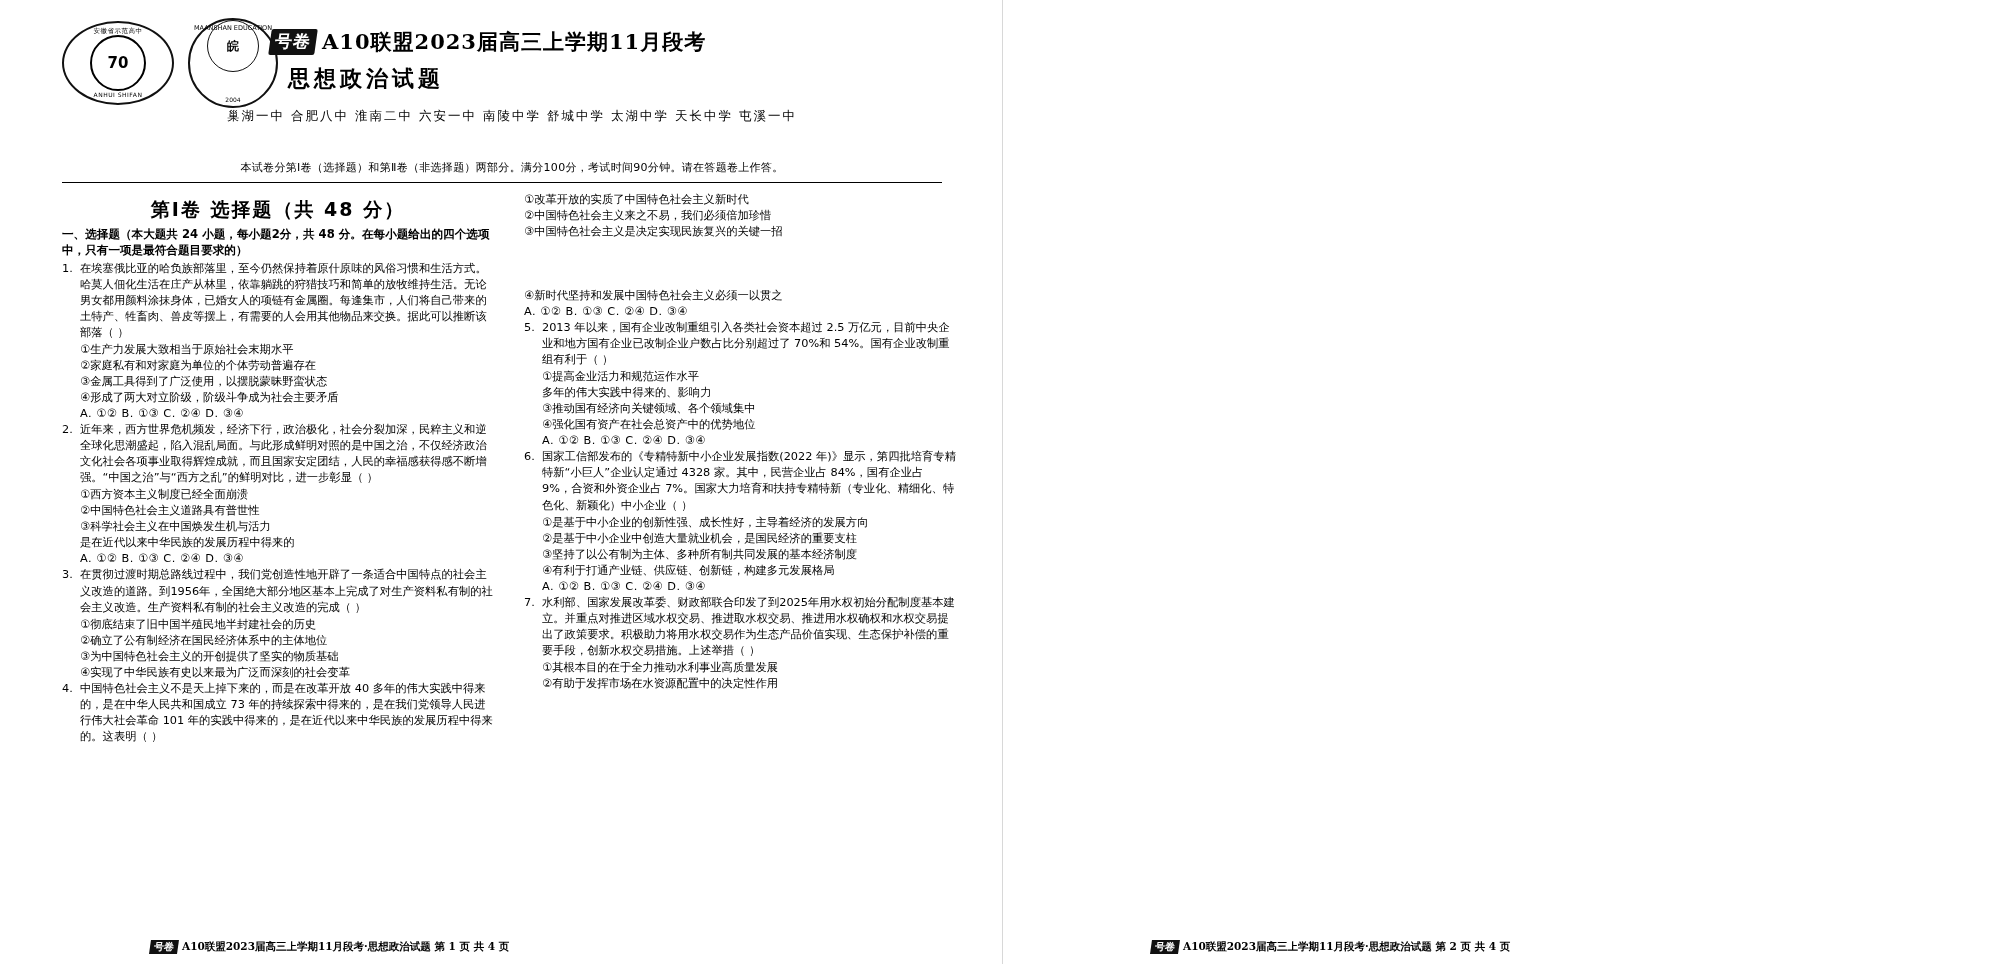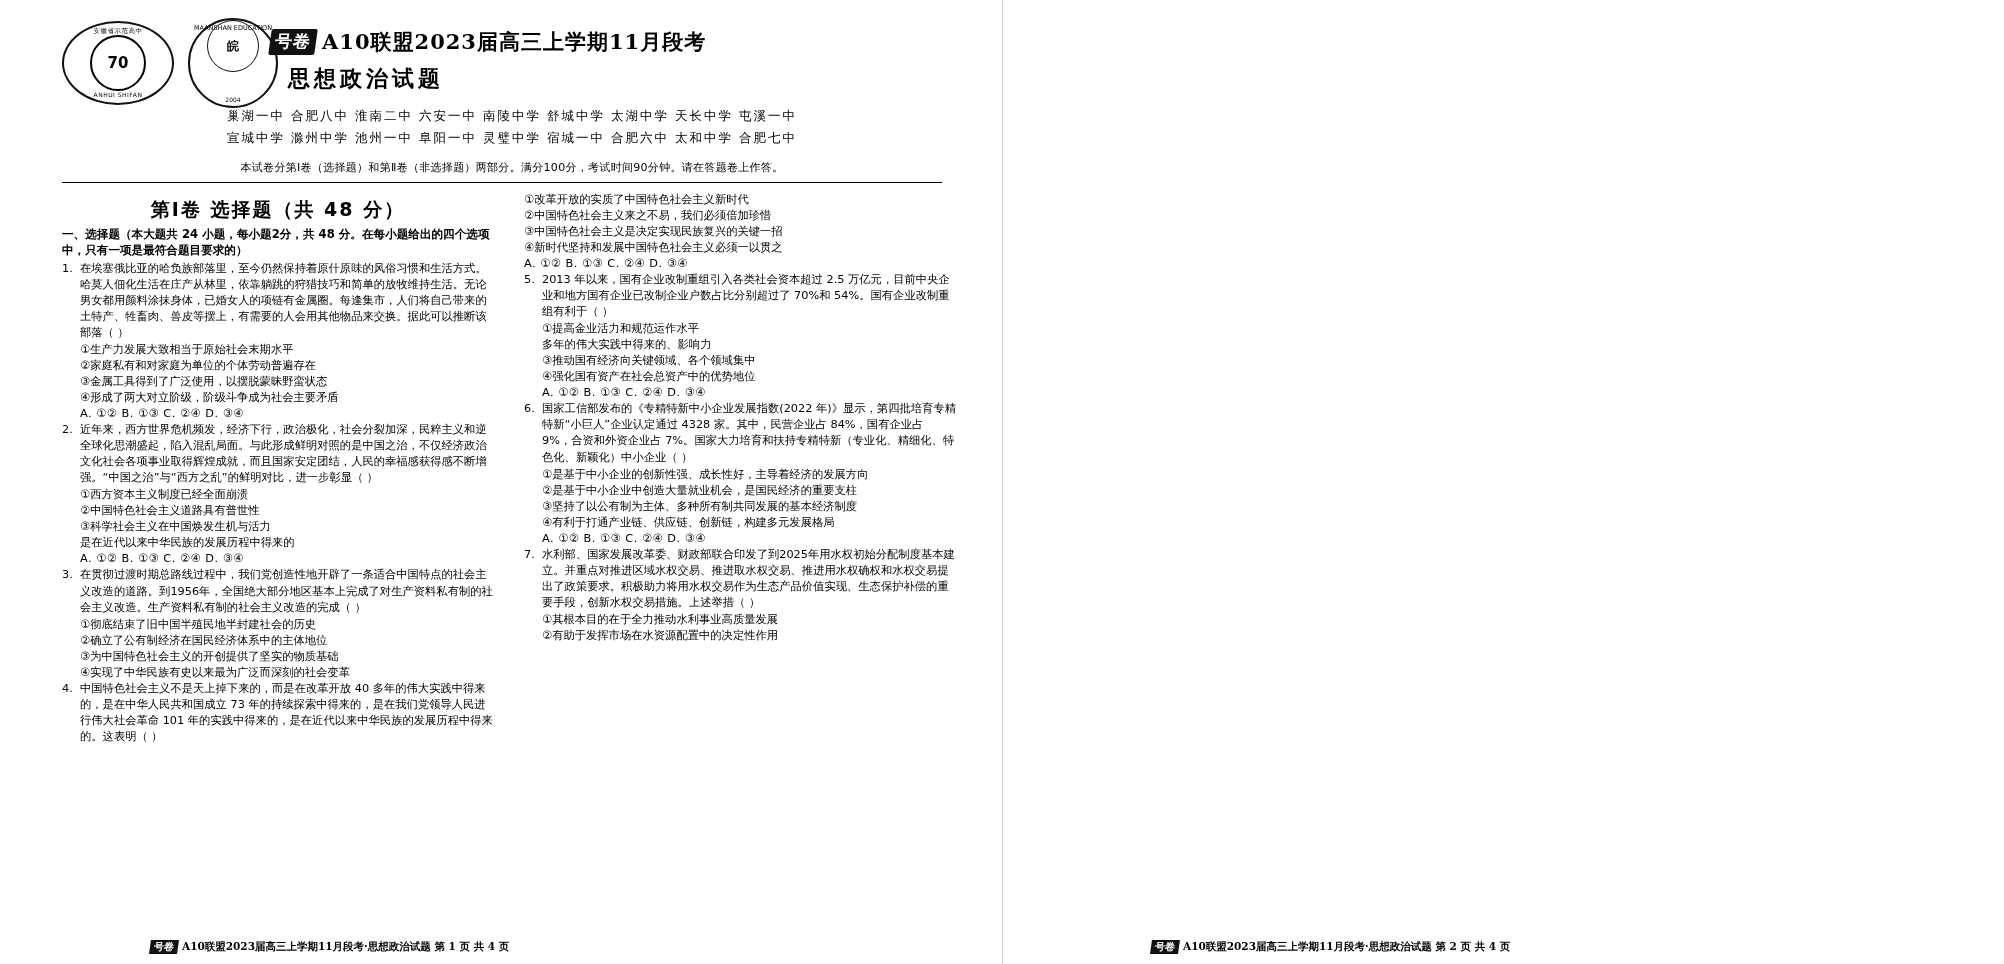--- a/index.html
+++ b/index.html
@@ -112,21 +112,20 @@
           <div class="arc-bot">2004</div>
         </div>
       </div>
 
       <div class="title-main">
         <span class="brand-badge">号卷</span>
         <span>A10联盟2023届高三上学期11月段考</span>
       </div>
       <div class="title-sub">思想政治试题</div>
       <div class="school-lines">巢湖一中    合肥八中    淮南二中    六安一中    南陵中学    舒城中学    太湖中学    天长中学    屯溪一中</div>
-      <div class="school-lines" style="top:126px;">宣城中学    滁州中学    池州一中    阜阳一中    灵璧中学    宿城一中    合肥六中    太和中学    合肥七中</div>
       <div class="exam-note">本试卷分第Ⅰ卷（选择题）和第Ⅱ卷（非选择题）两部分。满分100分，考试时间90分钟。请在答题卷上作答。</div>
       <div class="rule" style="top:182px;"></div>
     </div>
 
     <div class="col c1" style="top:192px;height:740px;">
       <div class="sec-title">第Ⅰ卷   选择题（共 48 分）</div>
       <div class="sec-sub">一、选择题（本大题共 24 小题，每小题2分，共 48 分。在每小题给出的四个选项中，只有一项是最符合题目要求的）</div>
 
       <div class="q">
         <div class="num">1.</div>
@@ -160,21 +159,21 @@
       <div class="q">
         <div class="num">4.</div>
         <div class="body">中国特色社会主义不是天上掉下来的，而是在改革开放 40 多年的伟大实践中得来的，是在中华人民共和国成立 73 年的持续探索中得来的，是在我们党领导人民进行伟大社会革命 101 年的实践中得来的，是在近代以来中华民族的发展历程中得来的。这表明（    ）</div>
       </div>
     </div>
 
     <div class="col c2" style="top:192px;height:740px;">
       <div class="opt" style="padding-left:0;">①改革开放的实质了中国特色社会主义新时代</div>
       <div class="opt" style="padding-left:0;">②中国特色社会主义来之不易，我们必须倍加珍惜</div>
       <div class="opt" style="padding-left:0;">③中国特色社会主义是决定实现民族复兴的关键一招</div>
-      <div class="opt" style="padding-left:0;">④新时代坚持和发展中国特色社会主义必须一以贯之</div>
+      <div class="opt" style="padding-left:0;margin-top:48px;">④新时代坚持和发展中国特色社会主义必须一以贯之</div>
       <div class="abcd" style="padding-left:0;">A. ①②      B. ①③      C. ②④      D. ③④</div>
 
       <div class="q">
         <div class="num">5.</div>
         <div class="body">2013 年以来，国有企业改制重组引入各类社会资本超过 2.5 万亿元，目前中央企业和地方国有企业已改制企业户数占比分别超过了 70%和 54%。国有企业改制重组有利于（    ）</div>
       </div>
       <div class="opt">①提高金业活力和规范运作水平</div>
       <div class="opt">多年的伟大实践中得来的、影响力</div>
       <div class="opt">③推动国有经济向关键领域、各个领域集中</div>
       <div class="opt">④强化国有资产在社会总资产中的优势地位</div>

